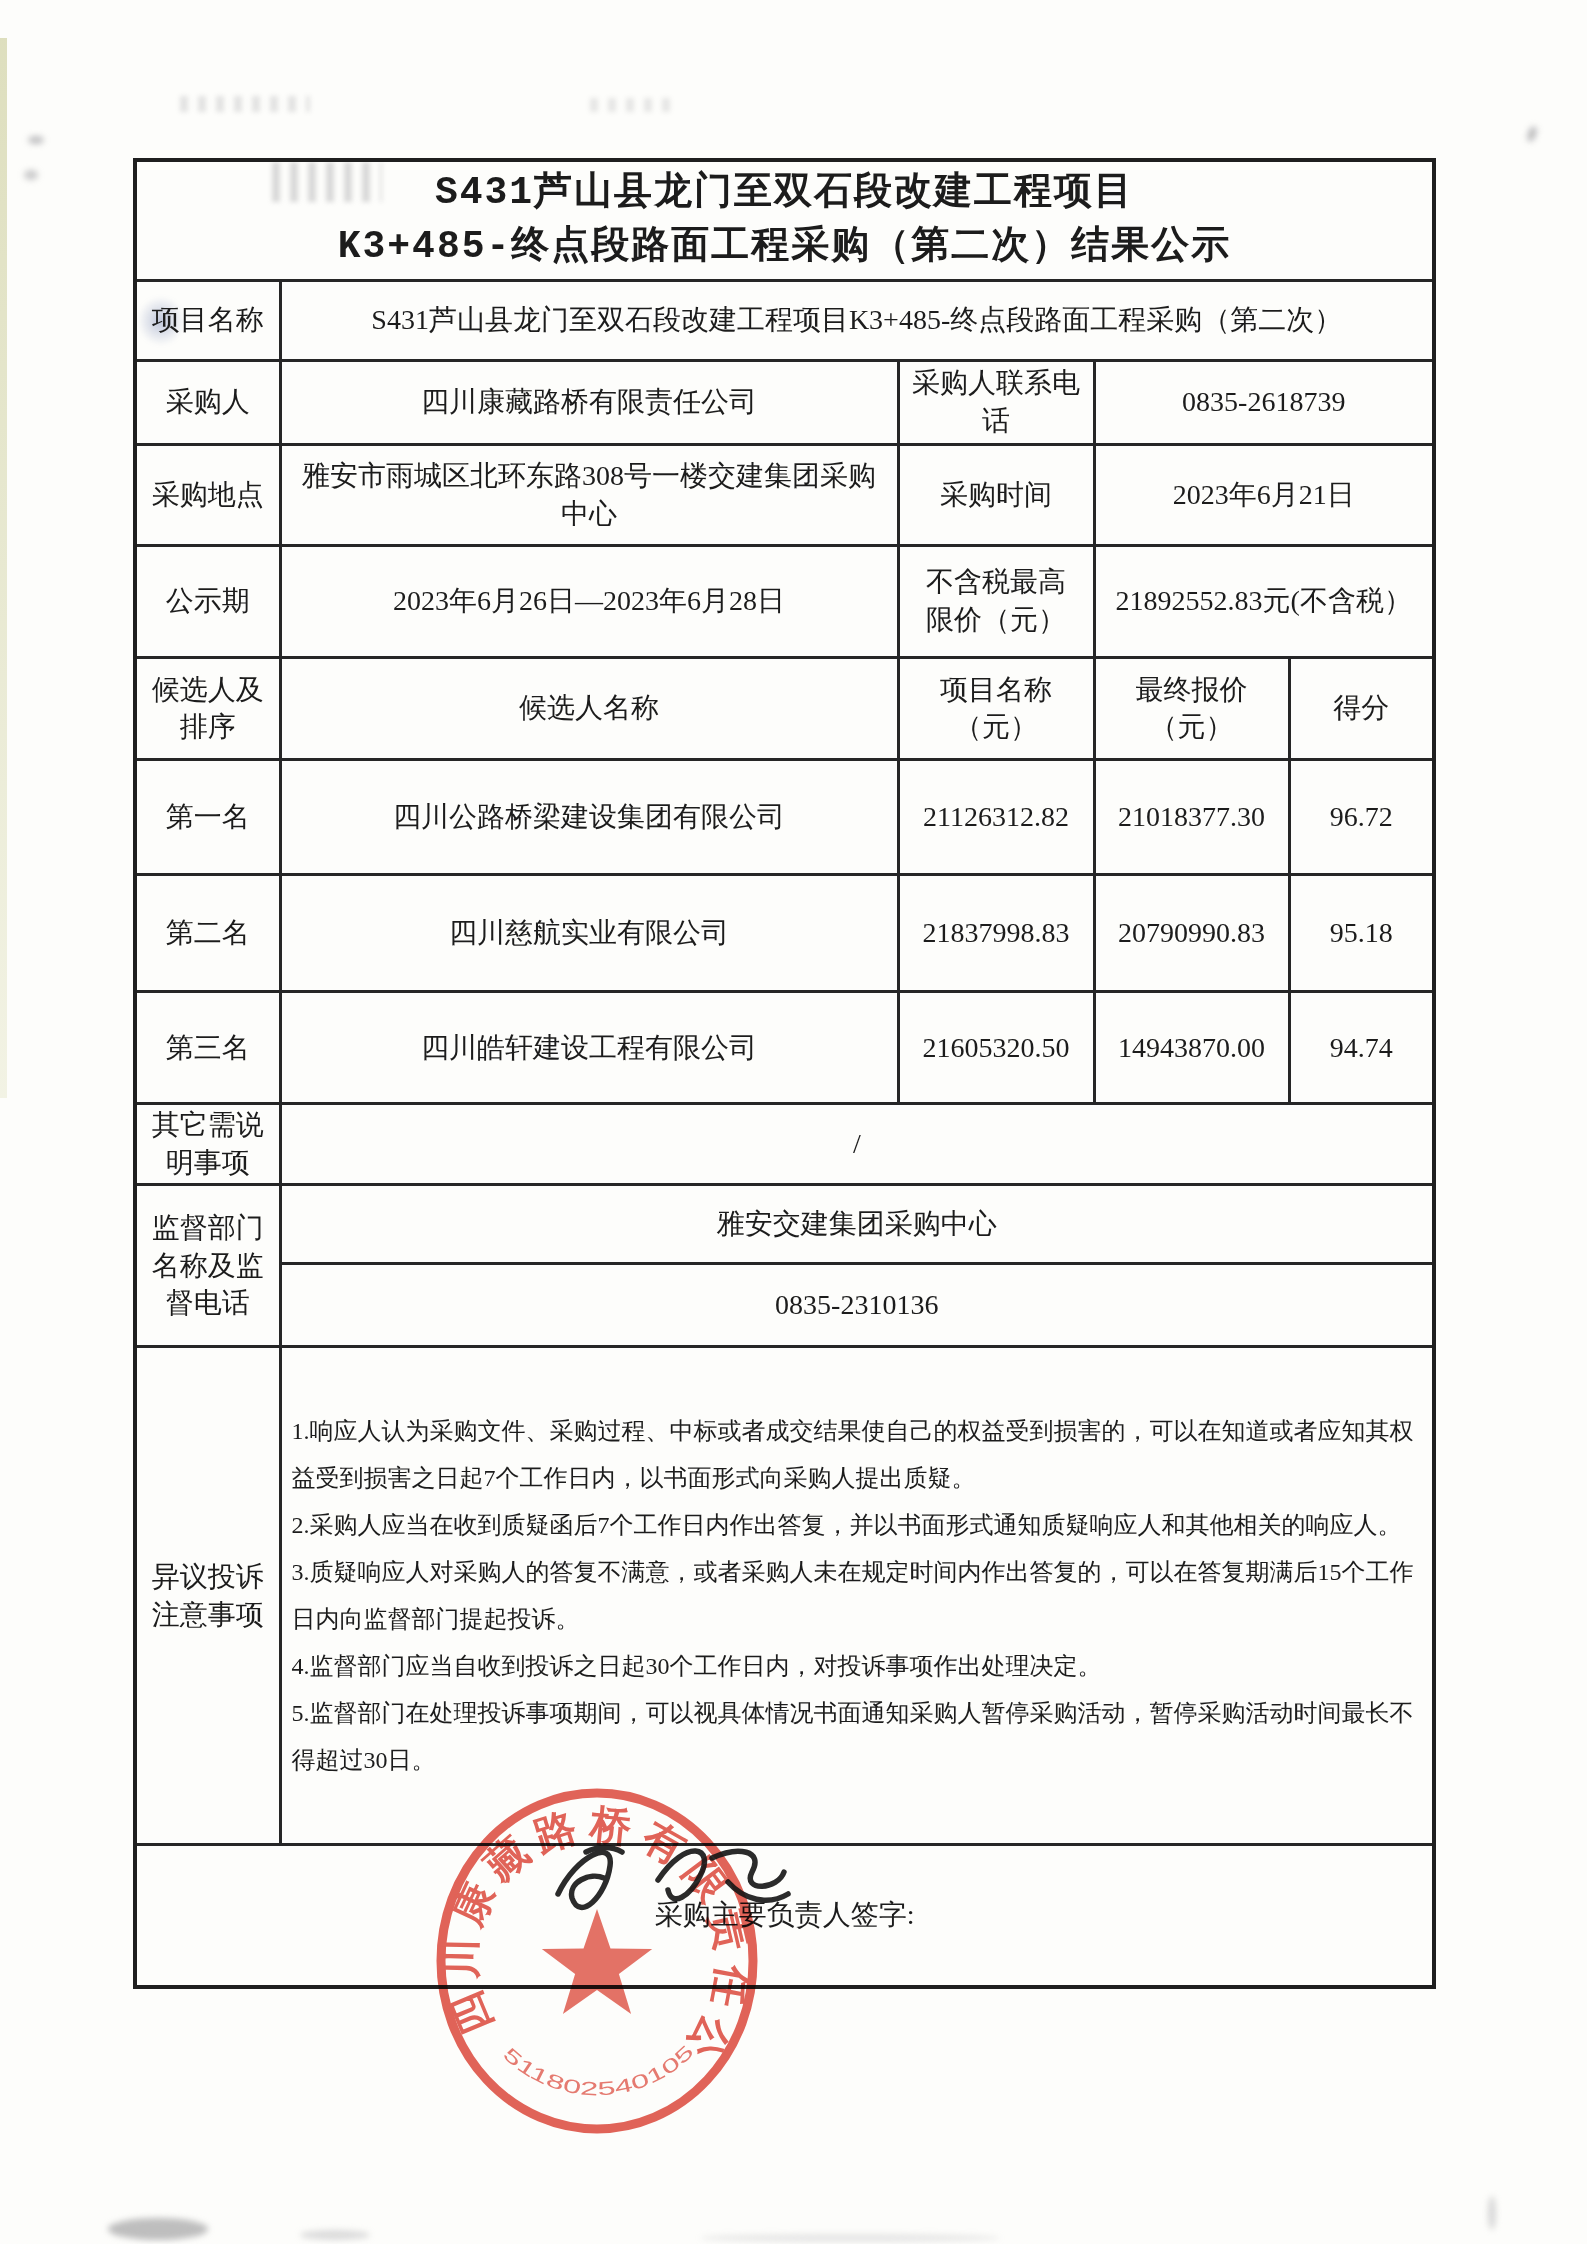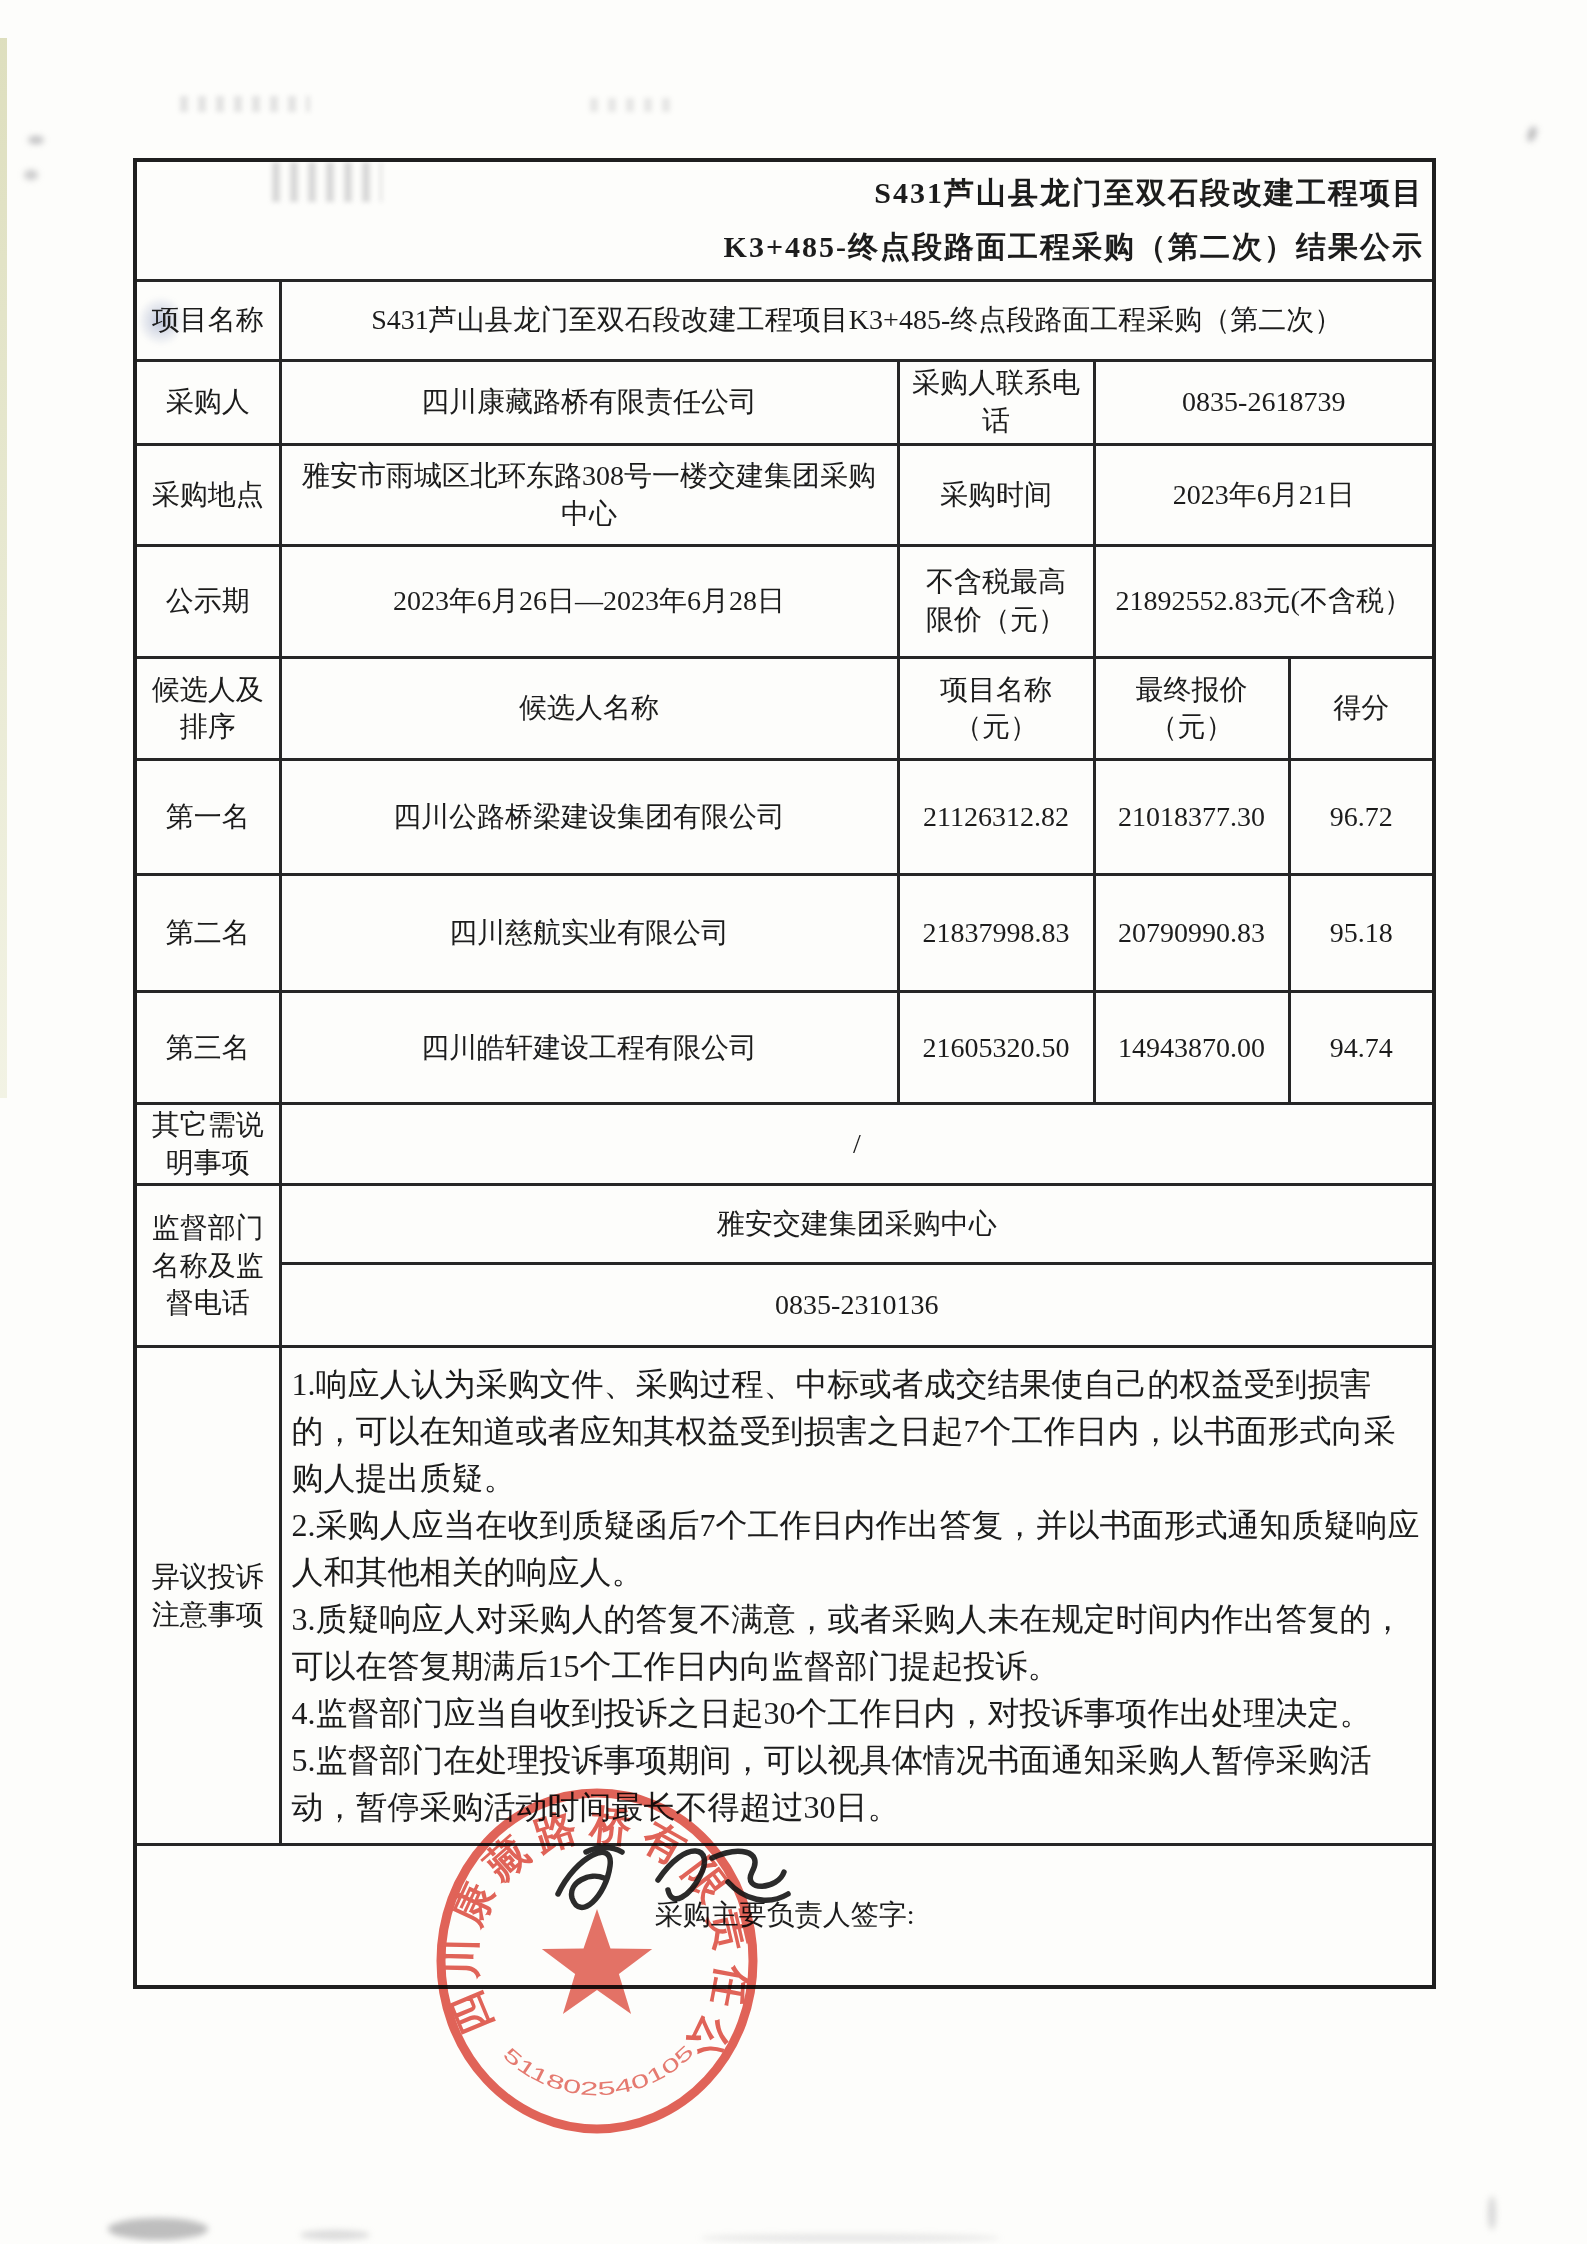--- a/index.html
+++ b/index.html
@@ -28,32 +28,32 @@
     font-size:28px;
     line-height:1.35;
     word-break:break-all;
   }
   table.doc{border:4px solid #1f1f1f;}
   td.title-cell{
     border-bottom:5px solid #1f1f1f;
     padding:6px 0;
   }
   .title-line{
-    font-family:Liberation Serif, serif;
+    font-family:Liberation Mono, monospace;
     font-weight:bold;
-    font-size:30px;
+    font-size:38px;
     line-height:54px;
     letter-spacing:2px;
-    text-align:right;
+    text-align:center;
   }
   td.left-text{text-align:left;}
   td.num{font-size:28px;letter-spacing:0;}
   .notice-wrap{
     text-align:left;
-    font-size:32px;
+    font-size:24px;
     line-height:47px;
     padding:4px 2px;
   }
   td.sig-row{
     text-align:left;
     padding-left:14px;
     font-size:30px;
   }
   
   .seal{

